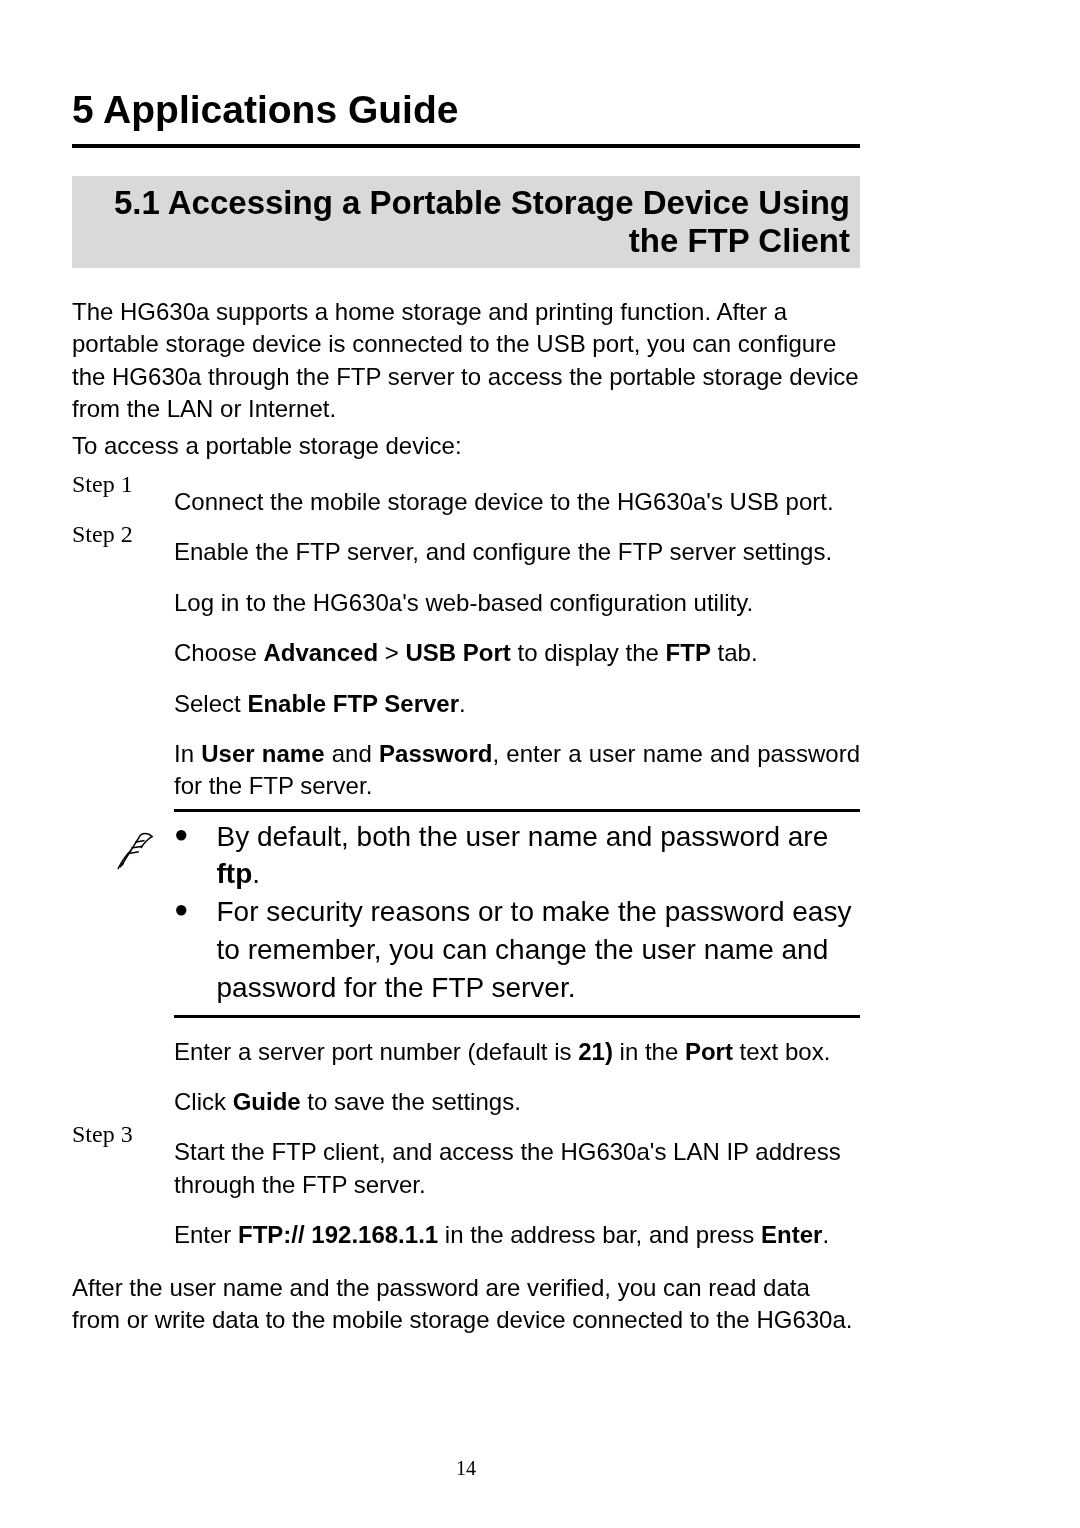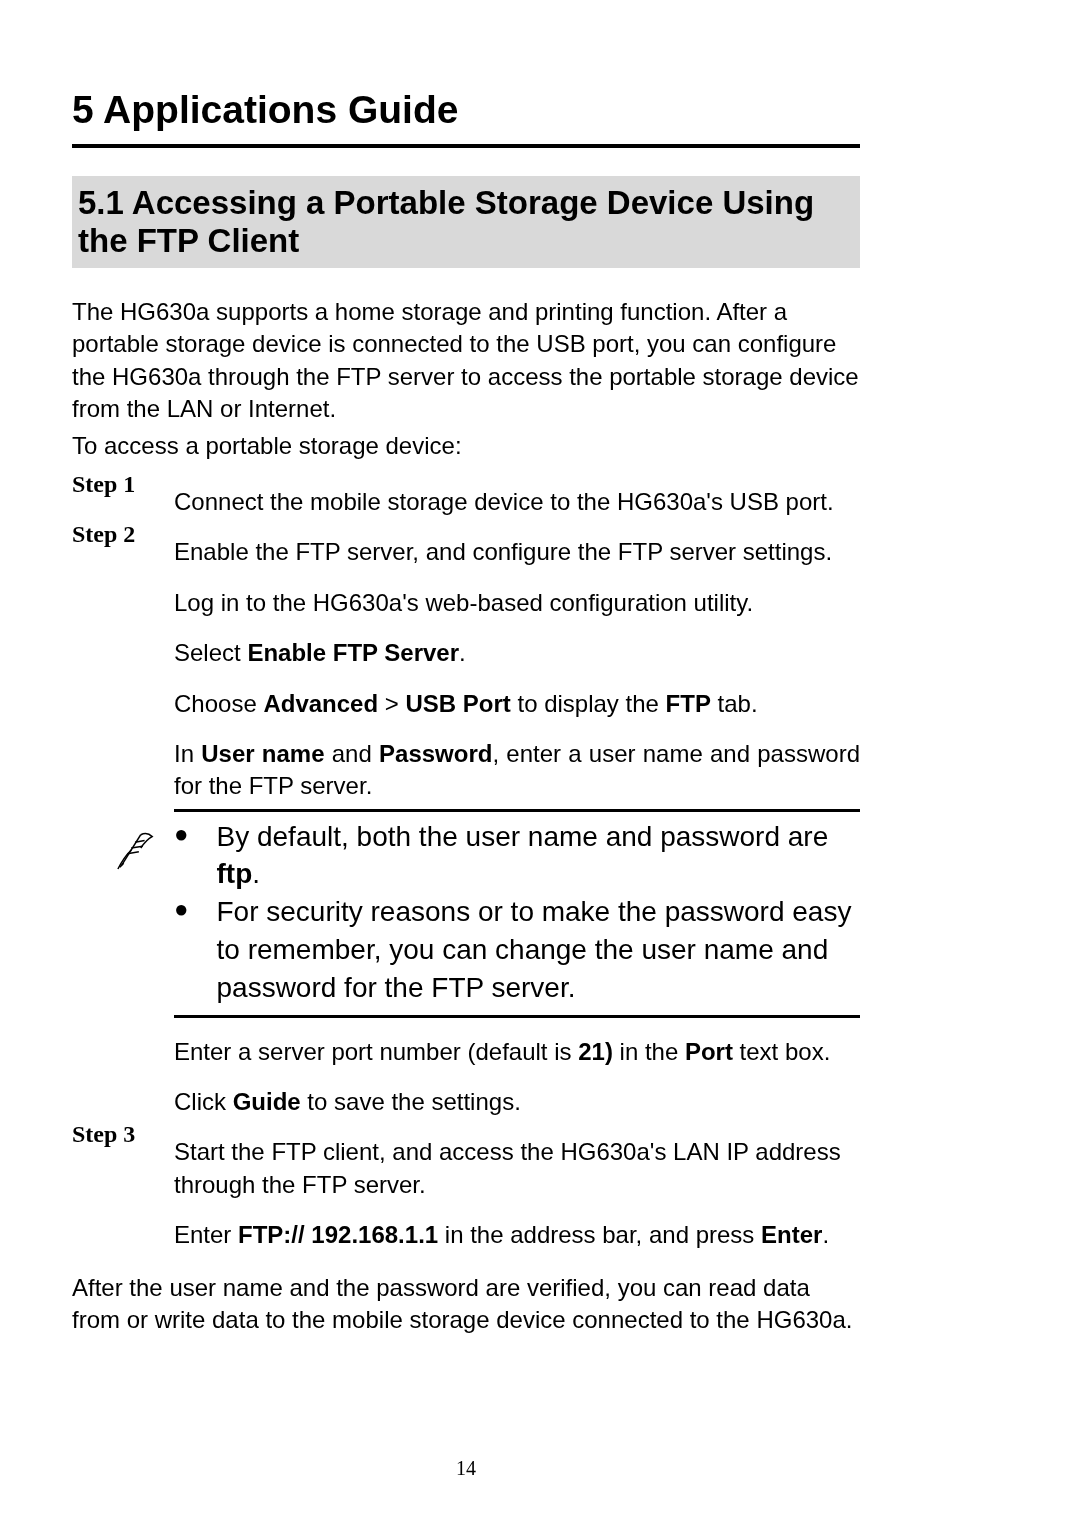--- a/index.html
+++ b/index.html
@@ -22,40 +22,41 @@
     margin: 0 0 10px 0;
     padding-bottom: 12px;
     border-bottom: 4px solid #000;
   }
   .section-title {
     font-size: 33px;
     font-weight: 700;
     background: #d9d9d9;
     padding: 8px 10px 8px 6px;
     margin-top: 28px;
+    text-align: right;
   }
   .body {
     font-size: 24px;
     line-height: 1.35;
     margin-top: 28px;
   }
   .para {
     margin: 0 0 4px 0;
   }
   .steps {
     margin-top: 6px;
   }
   .step-row {
     display: flex;
     align-items: flex-start;
     gap: 22px;
   }
   .step-label {
     font-family: "Times New Roman", Times, serif;
-    font-weight: 700;
+    font-weight: 400;
     font-size: 24px;
     white-space: nowrap;
     flex: 0 0 80px;
   }
   .step-content {
     flex: 1 1 auto;
     font-size: 24px;
     line-height: 1.35;
   }
   .step-content .line {
@@ -139,24 +140,24 @@
           <span class="line">Connect the mobile storage device to the HG630a's USB port.</span>
         </div>
       </div>
 
       <div class="step-row">
         <div class="step-label">Step 2</div>
         <div class="step-content">
           <span class="line">Enable the FTP server, and configure the FTP server settings.</span>
           <span class="line">Log in to the HG630a's web-based configuration utility.</span>
           <span class="line">
+            <span>Choose </span><span class="bold">Advanced</span><span> &gt; </span><span class="bold">USB Port</span><span> to display the </span><span class="bold">FTP</span><span> tab.</span>
+          </span>
+          <span class="line">
             <span>Select </span><span class="bold">Enable FTP Server</span><span>.</span>
-          </span>
-          <span class="line">
-            <span>Choose </span><span class="bold">Advanced</span><span> &gt; </span><span class="bold">USB Port</span><span> to display the </span><span class="bold">FTP</span><span> tab.</span>
           </span>
           <span class="line justify-last-left">
             <span>In </span><span class="bold">User name</span><span> and </span><span class="bold">Password</span><span>, enter a user name and password for the FTP server.</span>
           </span>
 
           <div class="note-box">
             <div class="note-row">
               <div class="note-icon-cell">
                 <svg class="quill" width="42" height="46" viewBox="0 0 42 46">
                   <g stroke="#000" stroke-width="1.6" fill="none">

